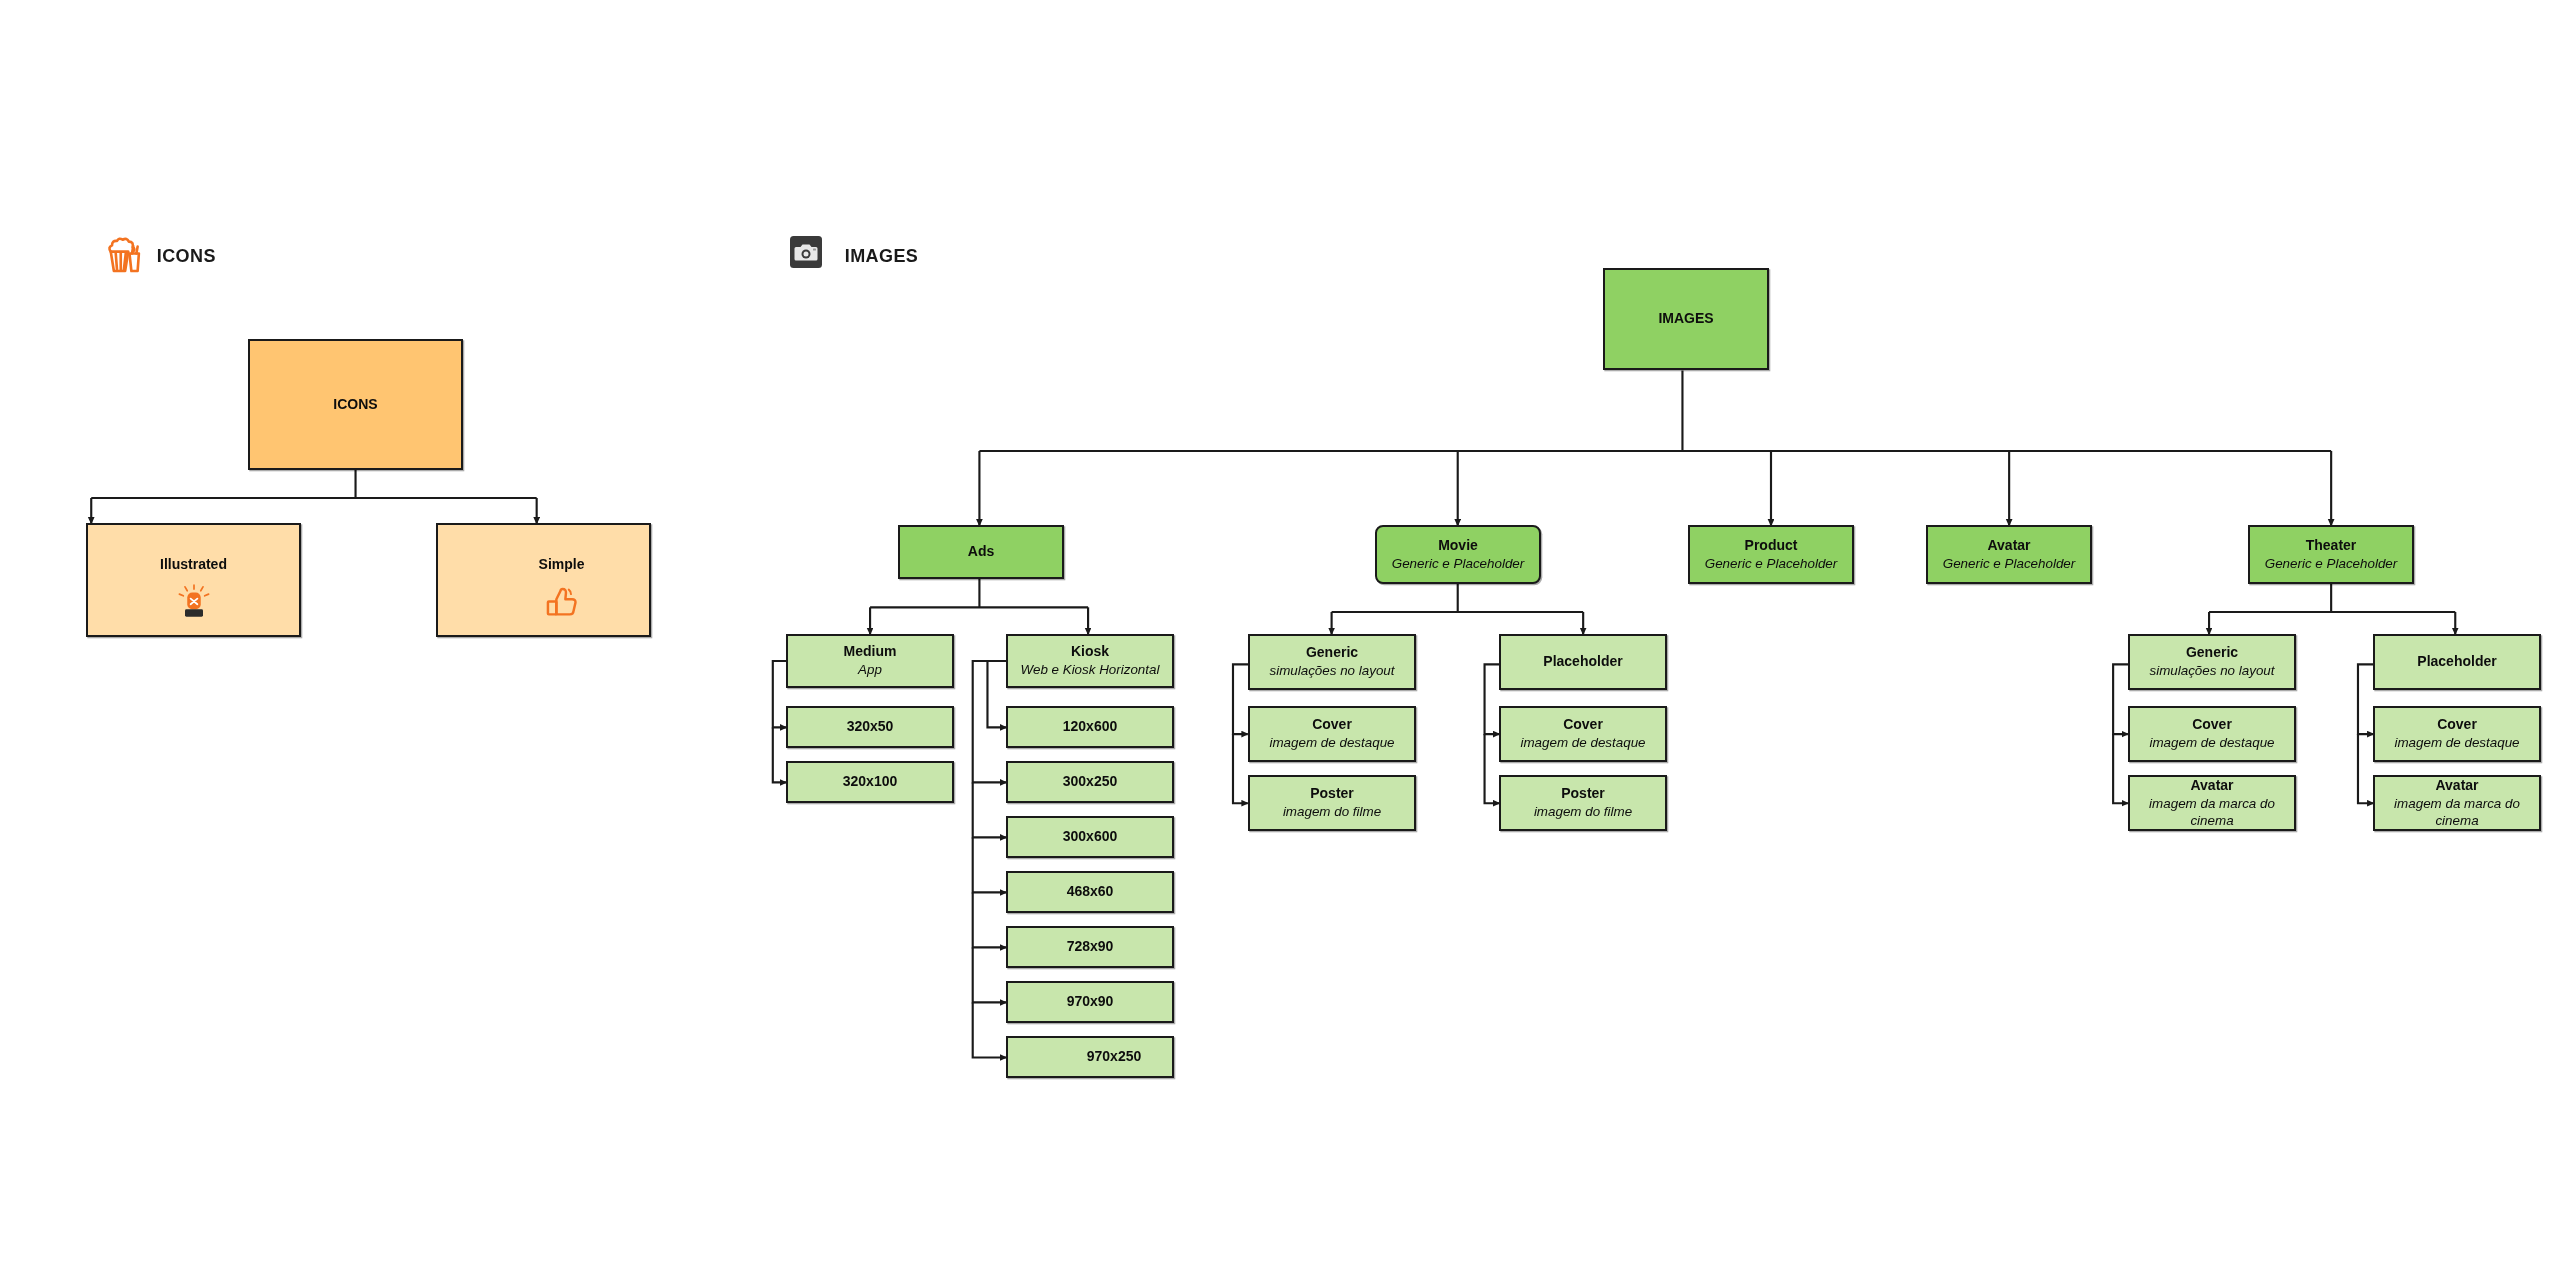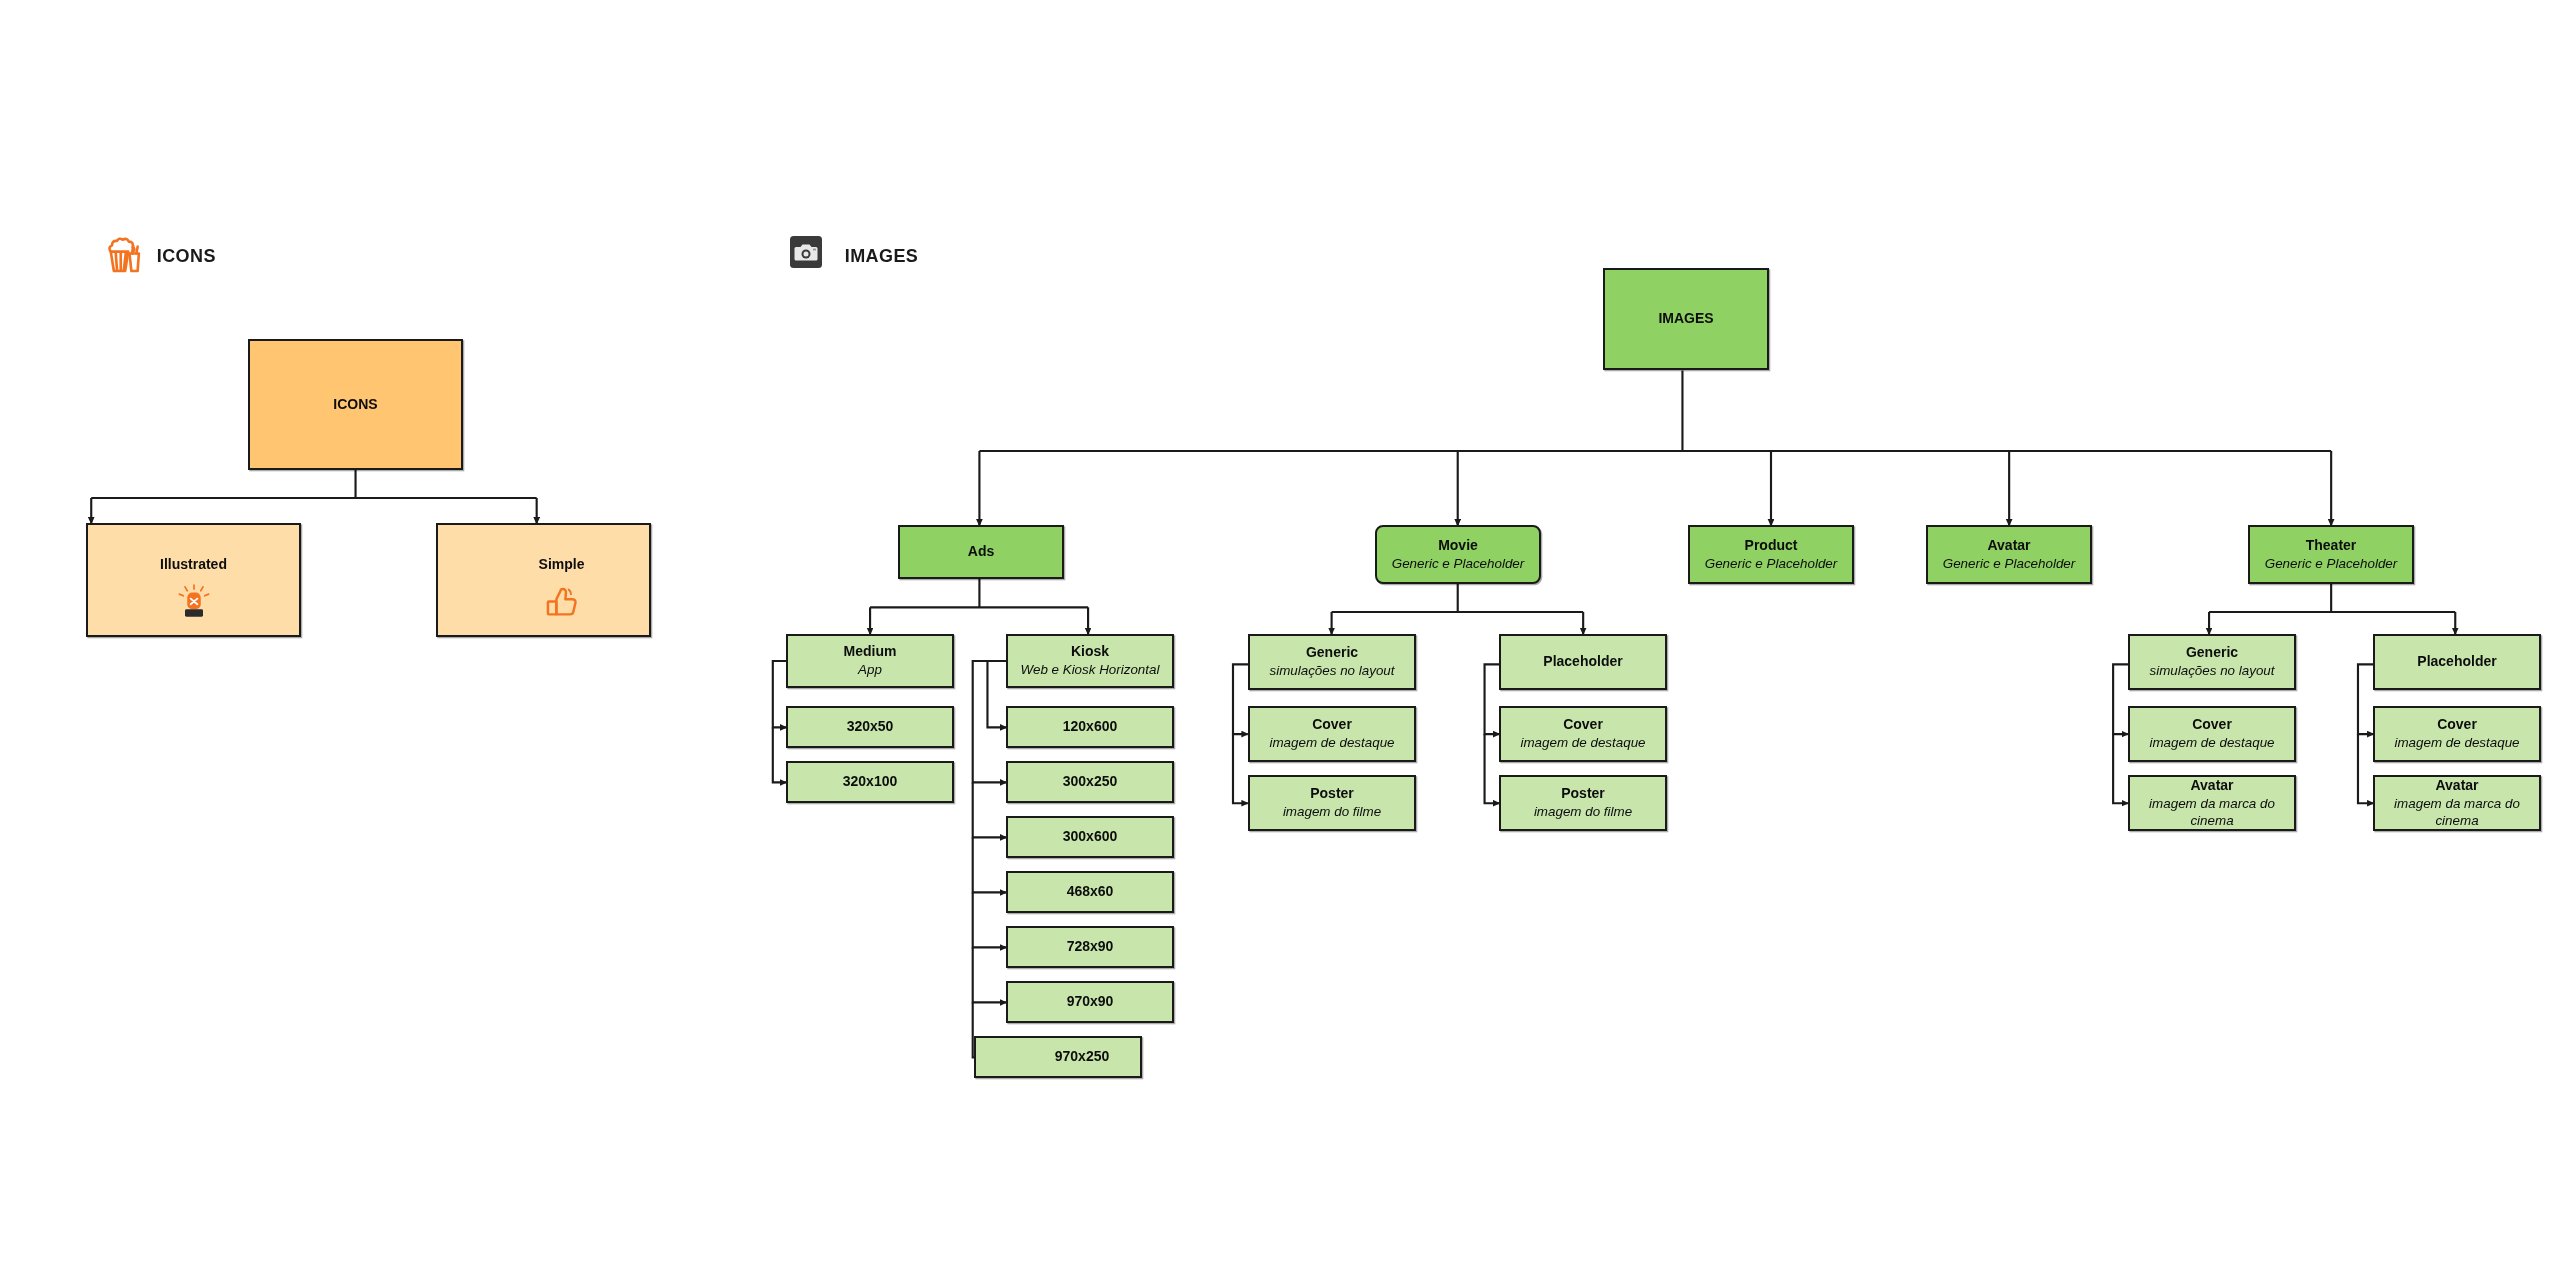--- a/index.html
+++ b/index.html
@@ -216,21 +216,21 @@
   </div>
   <div class="node green-leaf" style="left:1006px;top:871px;width:168px;height:42px;">
     <span class="t1">468x60</span>
   </div>
   <div class="node green-leaf" style="left:1006px;top:926px;width:168px;height:42px;">
     <span class="t1">728x90</span>
   </div>
   <div class="node green-leaf" style="left:1006px;top:981px;width:168px;height:42px;">
     <span class="t1">970x90</span>
   </div>
-  <div class="node green-leaf" style="left:974px;top:1036px;width:168px;height:42px;padding-left:48px;">
+  <div class="node green-leaf" style="left:1006px;top:1036px;width:168px;height:42px;padding-left:48px;">
     <span class="t1">970x250</span>
   </div>
 
   <div class="node green-leaf" style="left:1248px;top:634px;width:168px;height:56px;">
     <span class="t1">Generic</span>
     <span class="t2">simulações no layout</span>
   </div>
   <div class="node green-leaf" style="left:1248px;top:706px;width:168px;height:56px;">
     <span class="t1">Cover</span>
     <span class="t2">imagem de destaque</span>

